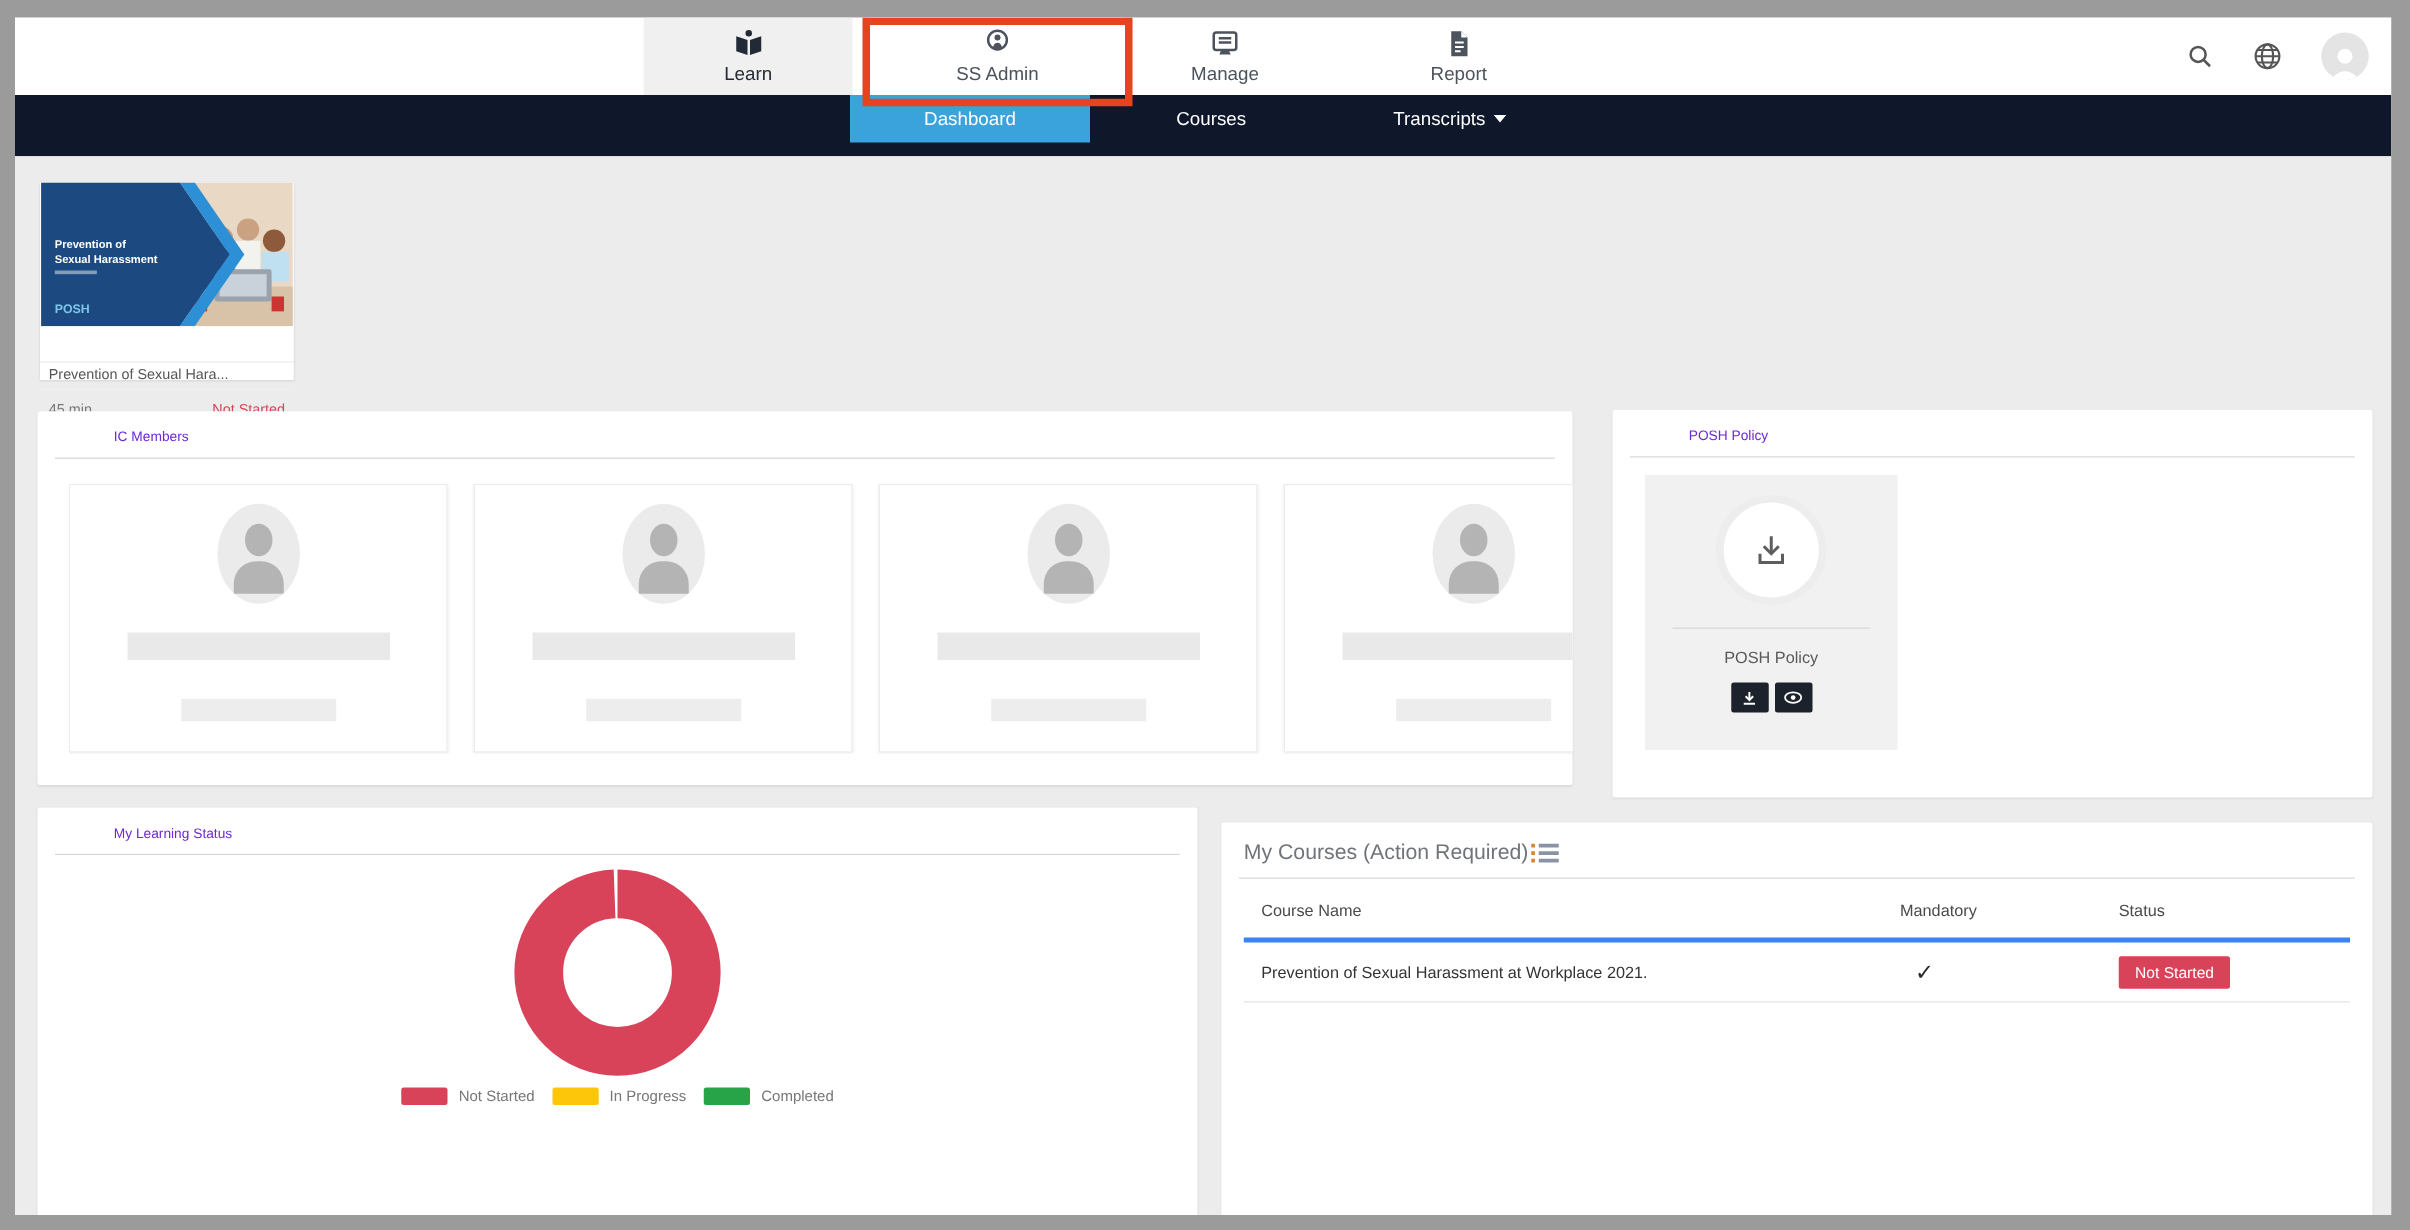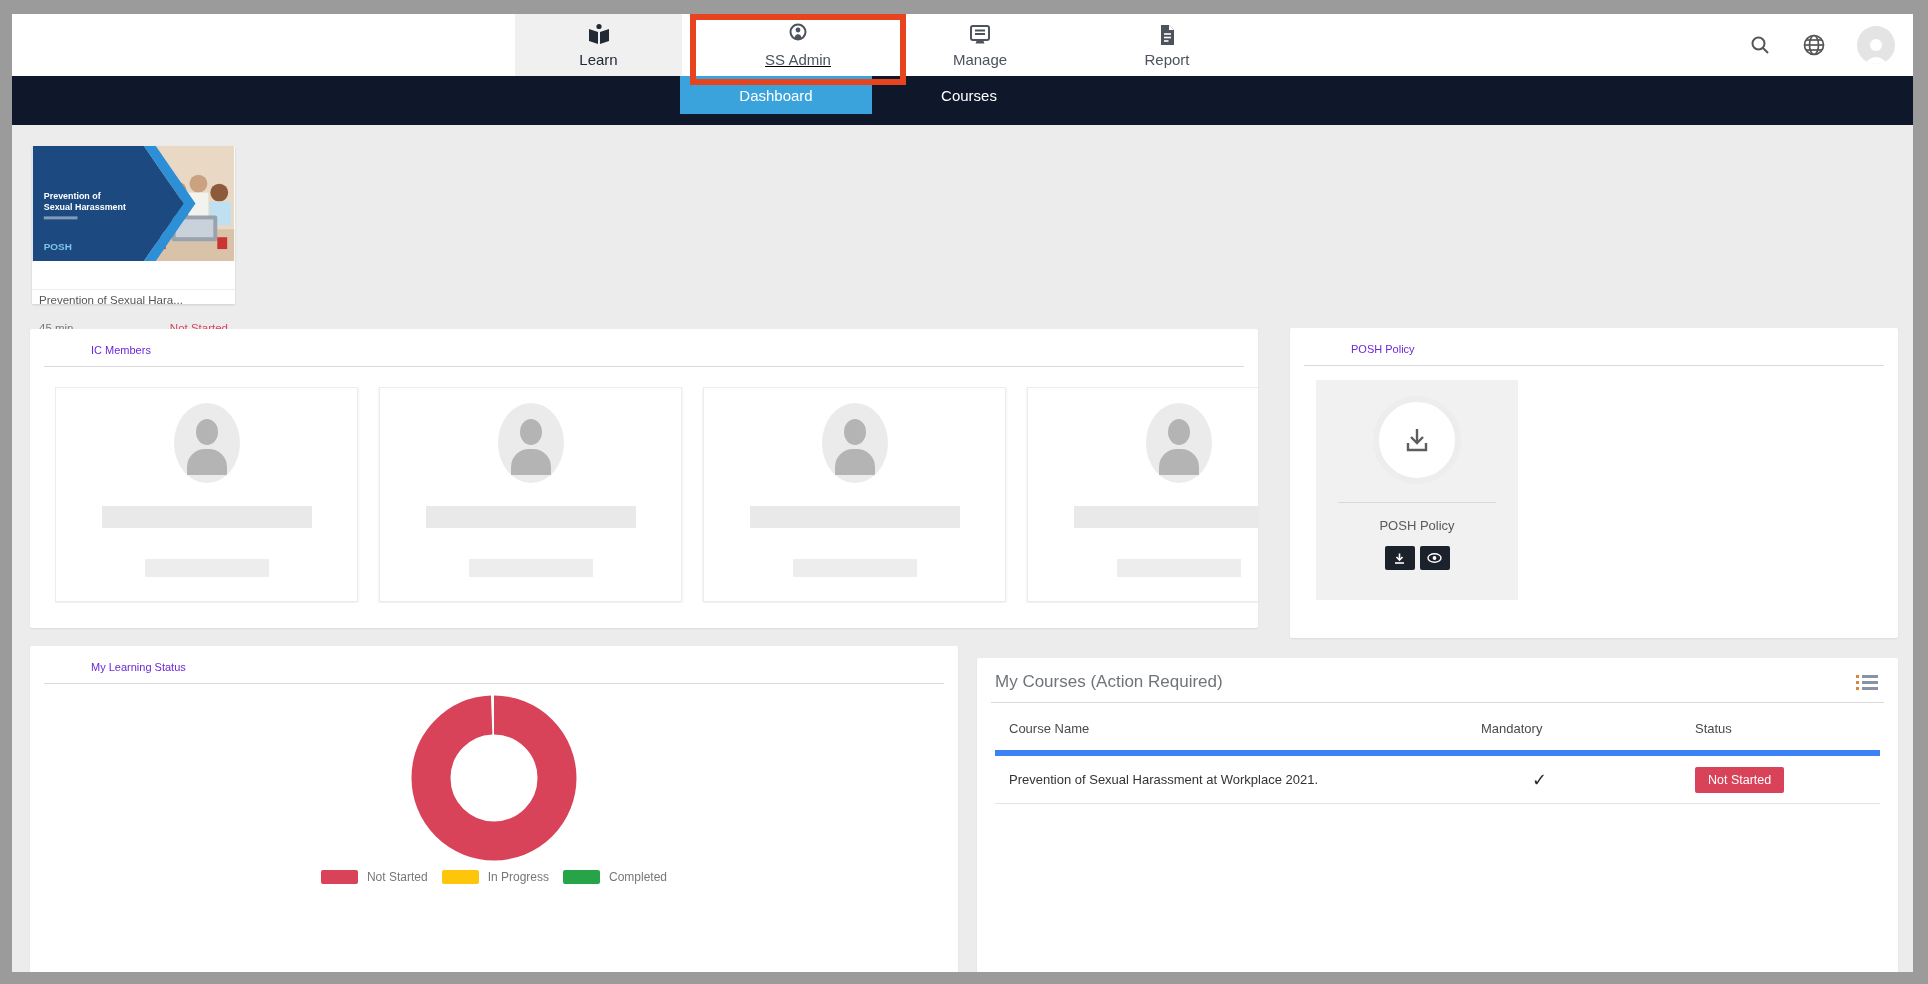--- a/index.html
+++ b/index.html
@@ -7,21 +7,21 @@
   .frame { position:relative; width:1928px; height:984px; background:#9b9b9b; }
   .screen { position:absolute; left:12px; top:14px; width:1901px; height:958px; background:#ececec; overflow:hidden; }
 
   
   .appbar { position:relative; width:100%; height:62px; background:#ffffff; }
   .nav-tab { position:absolute; top:0; height:62px; display:flex; flex-direction:column; align-items:center; justify-content:center; gap:3px; cursor:pointer; }
   .nav-tab .tab-label { font-size:15px; color:#4c535c; }
   .nav-tab.active { background:#f0f0f0; }
   .nav-tab.active .tab-label { color:#222a35; }
   .tab-learn { left:503px; width:167px; }
-  .tab-ssadmin { left:684px; width:204px; background:#fff;text-decoration:underline; }
+  .tab-ssadmin { left:684px; width:204px; background:#fff; }
   .tab-manage { left:888px; width:160px; }
   .tab-report { left:1075px; width:160px; }
   .highlight-box { position:absolute; left:678px; top:0px; width:216px; height:71px; border:6px solid #e8431f; z-index:40; pointer-events:none; }
   .appbar-icons { position:absolute; right:18px; top:0; height:62px; display:flex; align-items:center; gap:30px; }
   .round-avatar { width:38px; height:38px; border-radius:50%; background:#e4e4e4; display:flex; align-items:flex-end; justify-content:center; overflow:hidden; }
 
   
   .subnav { position:relative; width:100%; height:49px; background:#0f172a; }
   .subnav-item { position:absolute; top:0; height:38px; display:flex; align-items:center; justify-content:center; gap:7px; color:#ffffff; font-size:15px; cursor:pointer; }
   .subnav-item.active { background:#3aa3dc; }
@@ -67,28 +67,28 @@
   .learn-panel { left:18px; top:521px; width:928px; height:333px; }
   .donut-wrap { display:flex; justify-content:center; margin-top:8px; }
   .legend { display:flex; justify-content:center; align-items:center; gap:14px; margin-top:6px; }
   .legend-item { display:flex; align-items:center; gap:9px; }
   .legend-label { font-size:12px; color:#777; }
   .swatch { width:37px; height:14px; border-radius:2px; display:inline-block; }
   .sw-red { background:#d8435a; } .sw-yellow { background:#fdc60b; } .sw-green { background:#27a348; }
 
   
   .courses-panel { left:965px; top:533px; width:921px; height:321px; }
-  .courses-head { display:flex; justify-content:space-between; align-items:center; padding:14px 18px 10px 18px; }
+  .courses-head { display:flex; justify-content:flex-start; align-items:center; padding:14px 18px 10px 18px; }
   .courses-title { font-size:17px; color:#70747a; }
   .list-icon { display:flex; flex-direction:column; gap:3px; cursor:pointer; padding:2px; }
   .list-icon .li-row { display:flex; align-items:center; gap:3px; }
   .list-icon .li-dot { width:3px; height:3px; background:#d9863a; }
   .list-icon .li-line { width:16px; height:3px; background:#8a93a3; }
   .ctable { margin:6px 18px 0 18px; }
-  .ctable-header { display:grid; grid-template-columns:1fr 175px 185px; padding:12px 0 14px 14px; font-size:13px; color:#4a4a4a; border-bottom:6px solid #3b82f6;gap:39px; }
+  .ctable-header { display:grid; grid-template-columns:1fr 175px 185px; padding:12px 0 14px 14px; font-size:13px; color:#4a4a4a; border-bottom:4px solid #3b82f6; }
   .ctable-row { display:grid; grid-template-columns:1fr 175px 185px; align-items:center; padding:10px 0 10px 14px; min-height:48px; font-size:13px; color:#333; border-bottom:1px solid #e3e3e3; cursor:pointer; }
   .check-glyph { font-size:18px; color:#2a2a2a; padding-left:12px; }
   .status-badge { display:inline-block; justify-self:start; background:#d8435a; color:#fff; font-size:12.5px; padding:6px 13px; border-radius:2px; }
 
   svg { display:block; }
 </style>
 </head>
 <body>
 
 <div class="frame">
@@ -169,20 +169,24 @@
         </span>
       </div>
     </div>
 
     <div class="subnav">
       <div class="subnav-item active sn-dashboard">
         <span>Dashboard</span>
       </div>
       <div class="subnav-item sn-courses">
         <span>Courses</span>
+      </div>
+      <div class="subnav-item sn-transcripts">
+        <span>Transcripts</span>
+        <span class="caret-down"></span>
       </div>
     </div>
 
     <div class="bodyarea">
 
       <div class="course-card">
         <svg class="course-thumb" viewBox="0 0 203 116">
           <rect width="203" height="116" fill="#e9d8c4"></rect>
 
           <rect x="120" y="84" width="83" height="32" fill="#d9c3a8"></rect>

